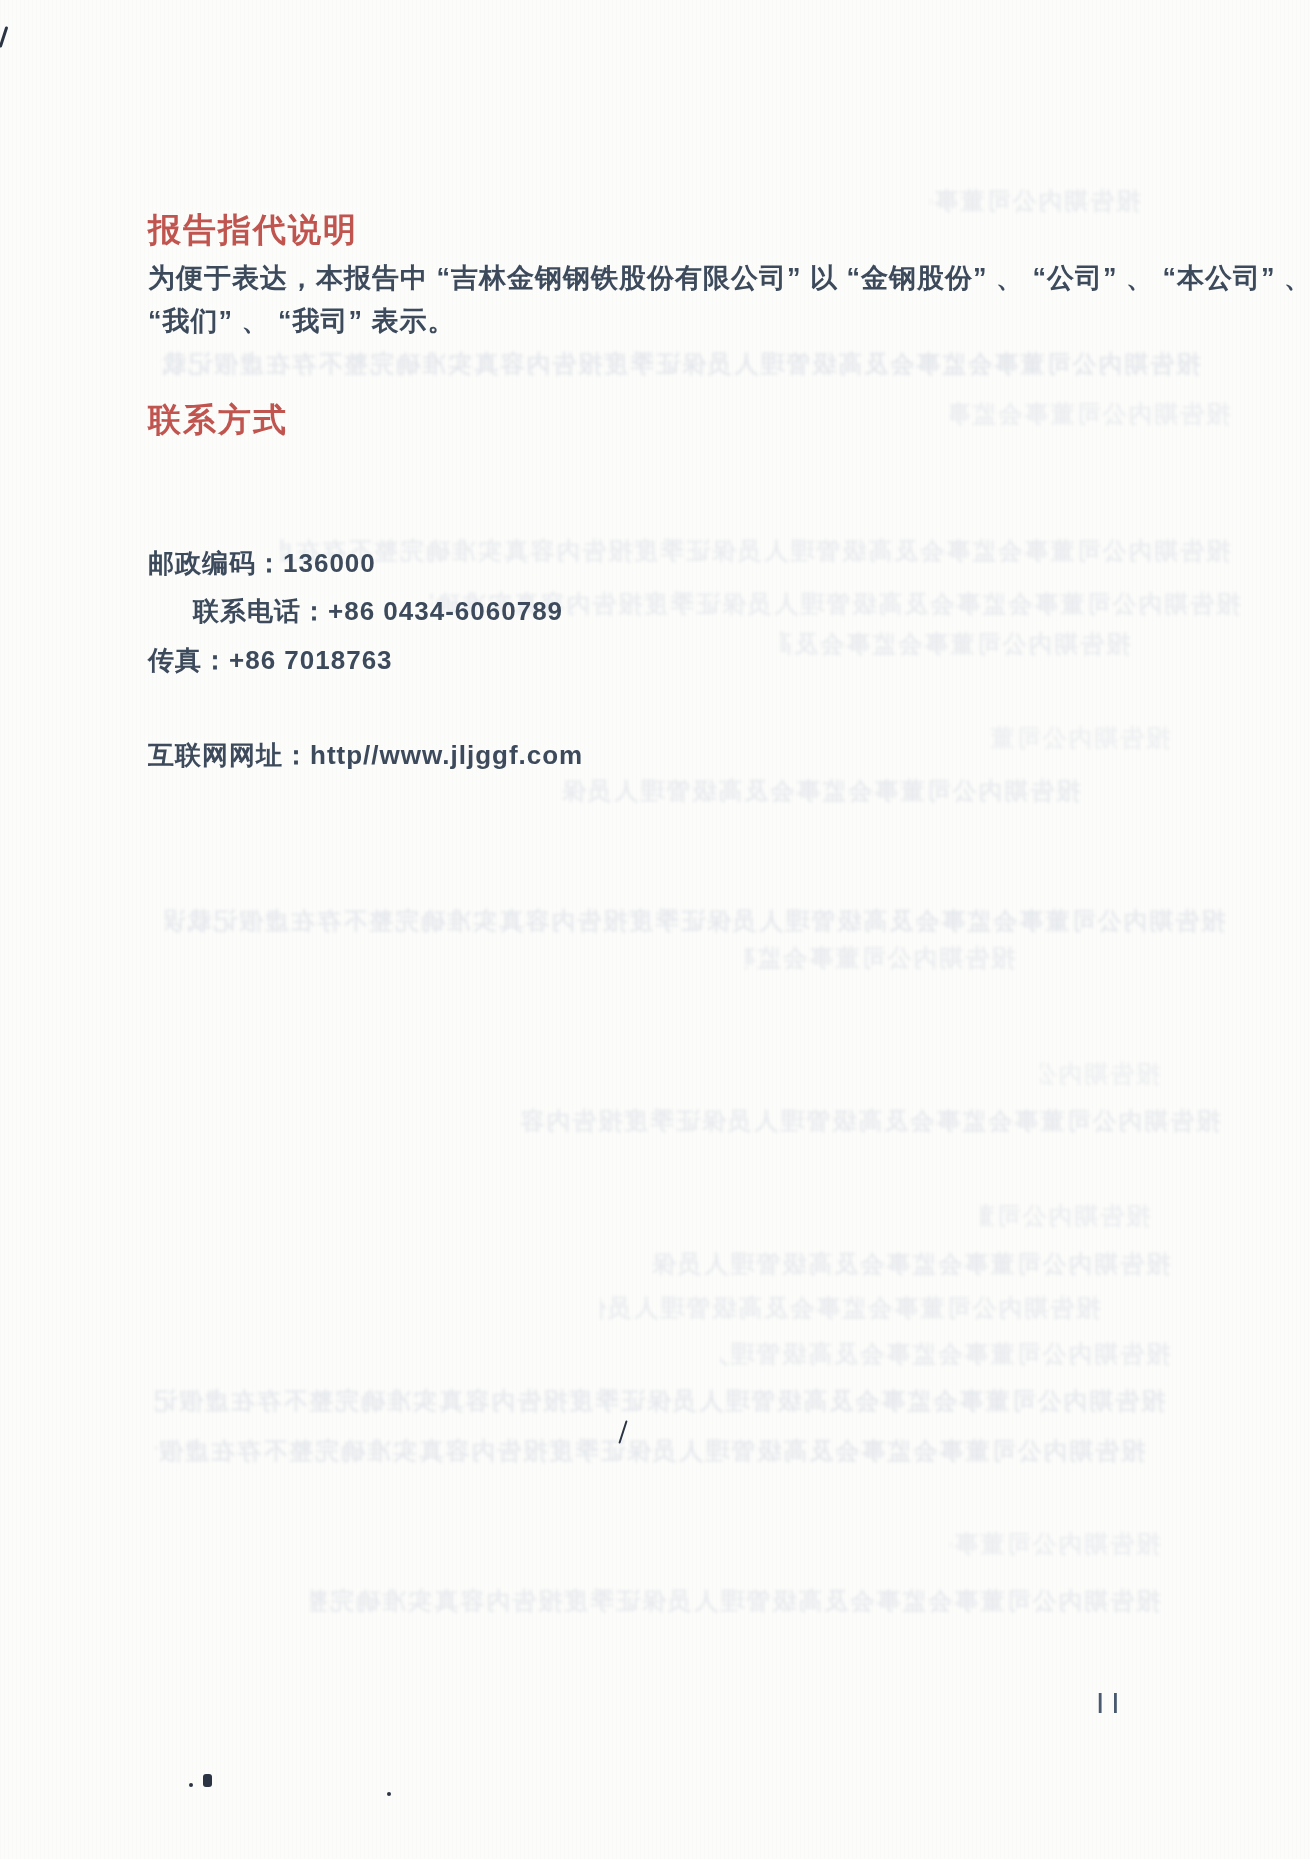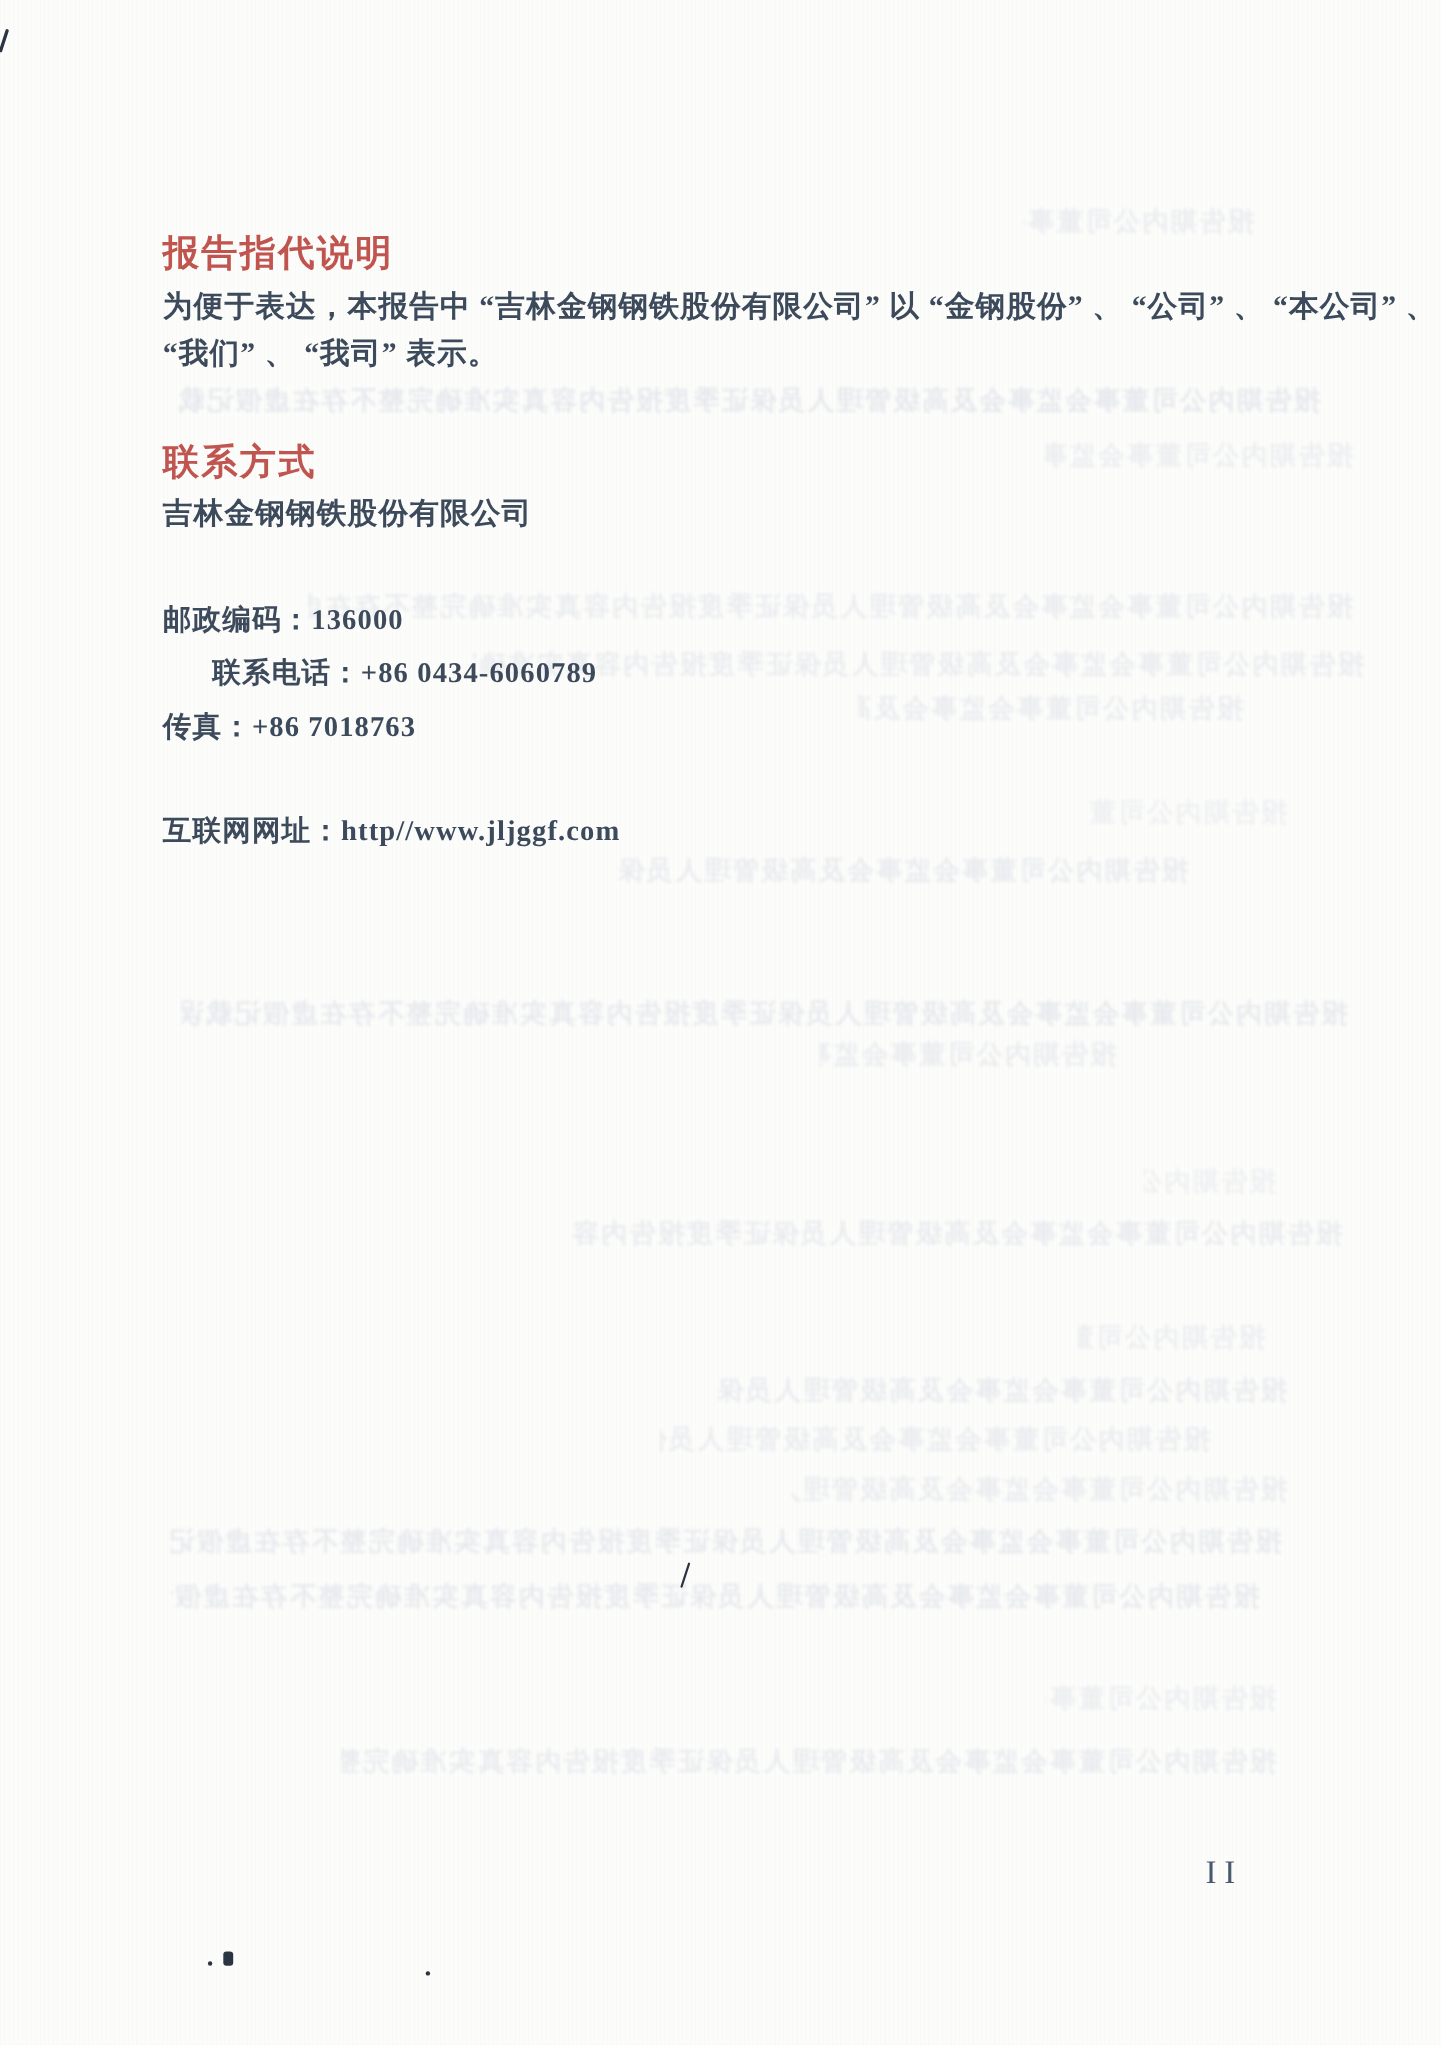--- a/index.html
+++ b/index.html
@@ -3,21 +3,21 @@
 <meta charset="utf-8">
 <style>
   html,body { margin:0; padding:0; background:#e8e8e6; }
   .page {
     position:relative;
     width:1310px; height:1859px;
     margin:0 auto;
     background-color:#fcfcfa;
     background-image:repeating-linear-gradient(90deg, rgba(60,70,90,0.015) 0 1px, transparent 1px 4px);
     overflow:hidden;
-    font-family:Liberation Serif, serif;
+    font-family:Liberation Sans, sans-serif;
   }
   .abs { position:absolute; }
   .heading {
     position:absolute; left:148px;
     font-size:33px; font-weight:700;
     color:#c0544f;
     letter-spacing:2px;
     margin:0;
     filter:blur(.3px);
   }
@@ -83,21 +83,20 @@
     </div>
 
   <h2 class="heading" style="top:208px;">报告指代说明</h2>
 
   <p class="body-line" style="top:303px;">“我们” 、 “我司” 表示。</p>
 
   <p class="body-line" style="top:260px;">为便于表达，本报告中 “吉林金钢钢铁股份有限公司” 以 “金钢股份” 、 “公司” 、 “本公司” 、</p>
 
   <h2 class="heading" style="top:398px;">联系方式</h2>
 
-  <p class="body-line" style="top:448px;">吉林金钢钢铁股份有限公司</p>
 
 
   <p class="body-line contact-line" style="top:546px;">
     <span>邮政编码：</span><span>136000</span>
   </p>
 
   <p class="body-line contact-line" style="top:594px;margin-left:45px;">
     <span>联系电话：</span><span>+86 0434-6060789</span>
   </p>
 

